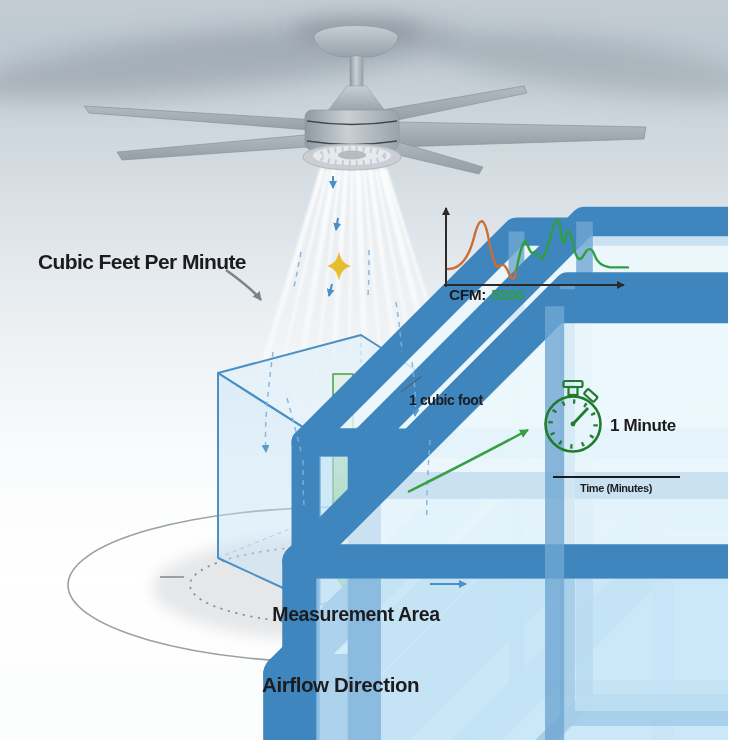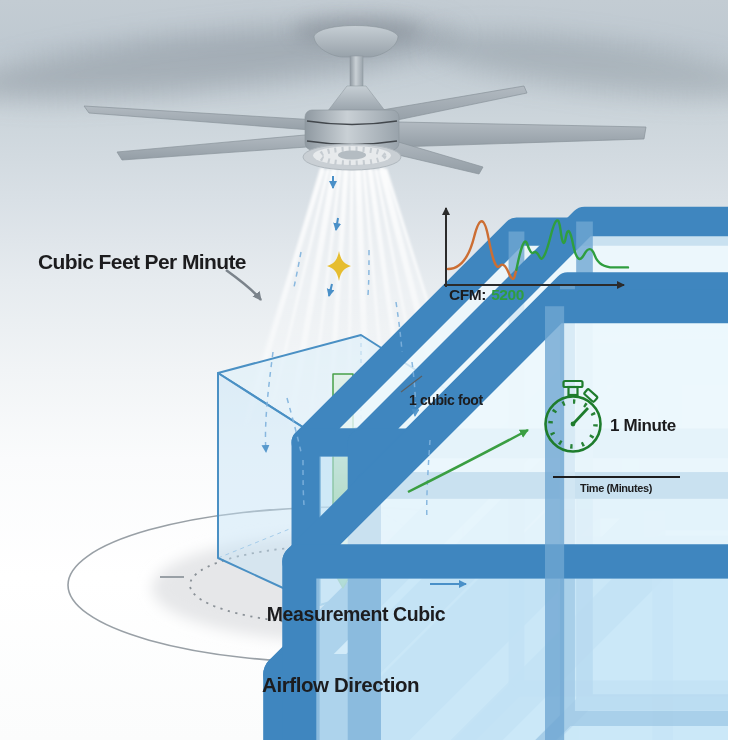--- a/index.html
+++ b/index.html
@@ -226,16 +226,16 @@
 
   <div class="lbl cubicfoot">1 cubic foot</div>
 
   <div class="lbl oneminute">1 Minute</div>
 
   <div class="lbl formula">
     <div class="bar"></div>
     <div class="den">Time (Minutes)</div>
   </div>
 
-  <div class="lbl measurement">Measurement Cubic</div>
+  <div class="lbl measurement">Measurement Area</div>
 
   <div class="lbl airflow">Airflow Direction</div>
 </div>
 
 </body></html>

